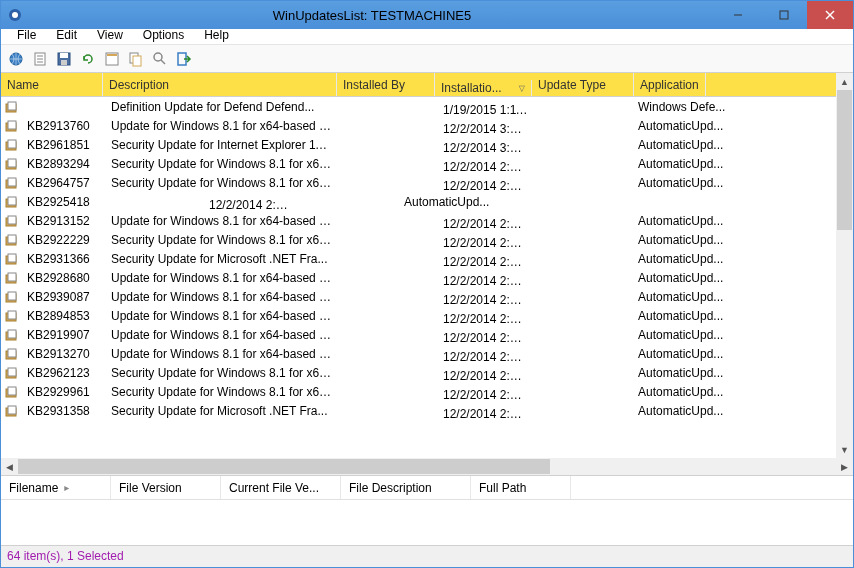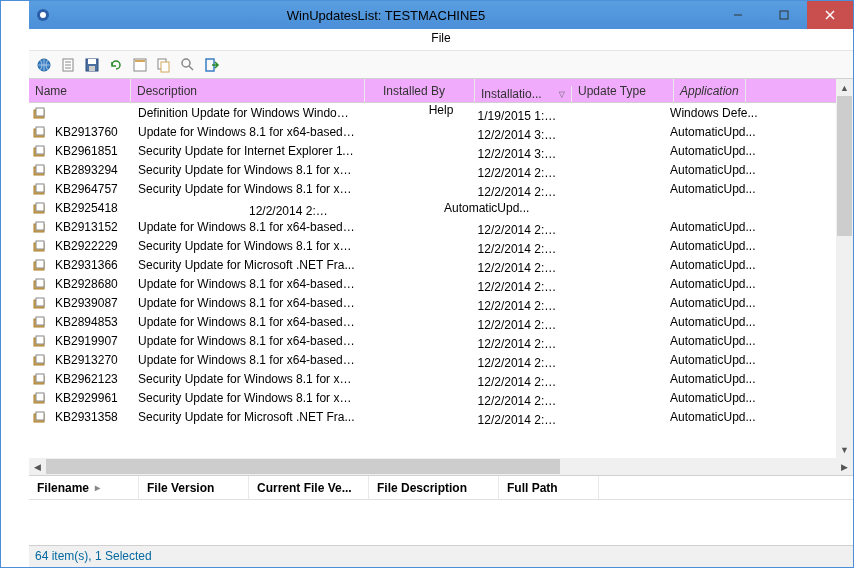--- a/index.html
+++ b/index.html
@@ -1,52 +1,52 @@
 <!DOCTYPE html>
 <html><head>
 <meta charset="utf-8">
 <style>
 * { margin: 0; padding: 0; box-sizing: border-box; font-family: 'Segoe UI', Tahoma, sans-serif; font-size: 12px; }
 body { background: #fff; overflow: hidden; }
-.window { width: 854px; height: 568px; border: 1px solid #4a8fd8; display: flex; flex-direction: column; background: #fff; padding-left: 28px; }
+.window { width: 854px; height: 568px; border: 1px solid #4a8fd8; display: flex; flex-direction: column; background: #fff; }
 .titlebar { height: 28px; background: linear-gradient(to bottom, #5a9ee0, #4a8fd8); display: flex; align-items: center; padding: 0 0 0 6px; color: #000; }
 .titlebar-icon { width: 16px; height: 16px; margin-right: 6px; display: flex; align-items: center; justify-content: center; }
 .titlebar-title { flex: 1; text-align: center; color: #000; font-size: 13px; }
 .win-buttons { display: flex; height: 100%; }
 .win-btn { width: 46px; display: flex; align-items: center; justify-content: center; cursor: pointer; }
 .win-btn.close { background: #c94f4f; color: #fff; }
 .win-btn.min, .win-btn.max { background: transparent; }
-.menubar { height: 22px; display: flex; align-items: center; padding: 0 6px; border-bottom: 1px solid #e5e5e5; background: #fff; flex-direction: column; }
+.menubar { height: 16px; display: flex; align-items: flex-end; padding: 0 6px; border-bottom: 1px solid #e5e5e5; background: #fff; }
 .menu-item { padding: 2px 10px; cursor: pointer; }
 .toolbar { height: 28px; display: flex; align-items: center; padding: 2px 4px; border-bottom: 1px solid #d0d0d0; gap: 2px; background: #f9f9f9; }
 .tool-btn { width: 22px; height: 22px; display: flex; align-items: center; justify-content: center; cursor: pointer; border: 1px solid transparent; }
 .grid-container { flex: 1; display: flex; flex-direction: column; overflow: hidden; }
-.grid-header { display: flex; background: #f0abfc; border-bottom: 1px solid #d0d0d0; height: 24px; flex-shrink: 0; }
+.grid-header { display: flex; background: #fde047; border-bottom: 1px solid #d0d0d0; height: 24px; flex-shrink: 0; }
 .col-header { padding: 4px 6px; border-right: 1px solid #e8e8e8; font-size: 12px; color: #333; display: flex; align-items: center; cursor: pointer; overflow: hidden; white-space: nowrap; }
 .col-name { width: 102px; }
 .col-desc { width: 234px; }
-.col-installed-by { width: 98px; margin-left: 12px; }
+.col-installed-by { width: 98px; }
 .col-install-date { width: 97px; margin-top: 7px; }
 .col-display-ver { width: 98px; }
 .col-update-type { width: 102px; }
-.col-app { width: 72px; font-style: italic; }
+.col-app { width: 72px; }
 .sort-arrow { font-size: 8px; margin-left: auto; color: #666; }
 .grid-body { flex: 1; overflow-y: auto; overflow-x: hidden; position: relative; }
 .grid-row { display: flex; height: 19px; align-items: center; cursor: pointer; }
 .grid-cell { padding: 1px 6px; overflow: hidden; white-space: nowrap; text-overflow: ellipsis; font-size: 12px; }
 .row-icon { width: 14px; height: 12px; margin-left: 4px; margin-right: 2px; flex-shrink: 0; }
 .hscroll-area { height: 17px; background: #f0f0f0; display: flex; align-items: center; flex-shrink: 0; }
 .hscroll-arrow { width: 17px; height: 17px; display: flex; align-items: center; justify-content: center; font-size: 9px; color: #555; cursor: pointer; }
 .hscroll-track { flex: 1; height: 17px; position: relative; }
 .hscroll-thumb { position: absolute; height: 15px; top: 1px; left: 0; background: #cdcdcd; border-radius: 0; }
-.lower-pane { height: 70px; border-top: 1px solid #d0d0d0; display: flex; flex-direction: column; flex-shrink: 0; font-weight: bold; }
+.lower-pane { height: 70px; border-top: 1px solid #d0d0d0; display: flex; flex-direction: column; flex-shrink: 0; }
 .lower-header { display: flex; background: #fff; border-bottom: 1px solid #e0e0e0; height: 24px; }
 .lower-col { padding: 4px 8px; border-right: 1px solid #e8e8e8; font-size: 12px; cursor: pointer; display: flex; align-items: center; }
 .lower-body { flex: 1; background: #fff; }
-.statusbar { height: 22px; border-top: 1px solid #d0d0d0; padding: 3px 6px; font-size: 12px; color: #0369a1; background: #f0f0f0; flex-shrink: 0; }
+.statusbar { height: 22px; border-top: 1px solid #d0d0d0; padding: 3px 6px; font-size: 12px; color: #a21caf; background: #f0f0f0; flex-shrink: 0; }
 .main-grid-wrap { display: flex; flex: 1; overflow: hidden; }
 .scrollbar-v { width: 17px; background: #f0f0f0; display: flex; flex-direction: column; }
 .scroll-arrow-v { height: 17px; display: flex; align-items: center; justify-content: center; font-size: 9px; color: #555; cursor: pointer; }
 .scroll-track-v { flex: 1; position: relative; }
 .scroll-thumb-v { position: absolute; width: 15px; left: 1px; top: 0; height: 140px; background: #cdcdcd; }
 </style>
 </head>
 <body>
 
 <div class="window">
@@ -154,21 +154,21 @@
           <div class="col-header col-update-type">Update Type</div>
           <div class="col-header col-app">Application</div>
         </div>
         <div class="grid-body" id="grid-body">
             <div class="grid-row">
               <span class="row-icon"><svg width="14" height="12" viewBox="0 0 14 12">
                   <rect x="1" y="3" width="10" height="8" fill="#d4a858" stroke="#a88030"></rect>
                   <rect x="3" y="1" width="8" height="8" fill="#fff" stroke="#888"></rect>
                 </svg></span>
               <div class="grid-cell" style="width:84px"></div>
-              <div class="grid-cell col-desc">Definition Update for Windows Windows...</div>
+              <div class="grid-cell col-desc">Definition Update for Defend Defend...</div>
               <div class="grid-cell col-installed-by"></div>
               <div class="grid-cell col-install-date">1/19/2015 1:11:...</div>
               <div class="grid-cell col-display-ver"></div>
               <div class="grid-cell col-update-type">Windows Defe...</div>
               <div class="grid-cell col-app"></div>
             </div>
             <div class="grid-row">
               <span class="row-icon"><svg width="14" height="12" viewBox="0 0 14 12">
                   <rect x="1" y="3" width="10" height="8" fill="#d4a858" stroke="#a88030"></rect>
                   <rect x="3" y="1" width="8" height="8" fill="#fff" stroke="#888"></rect>

